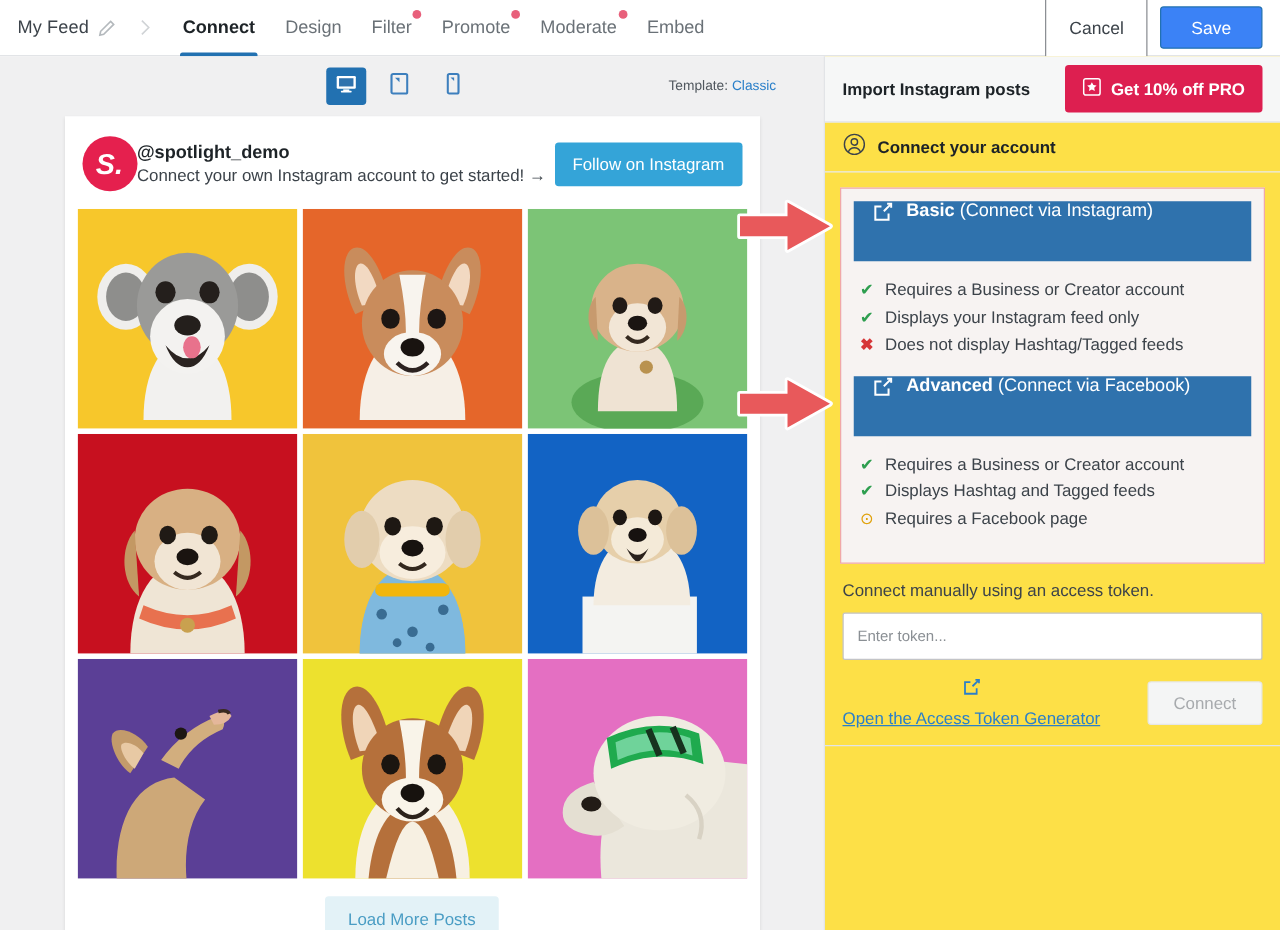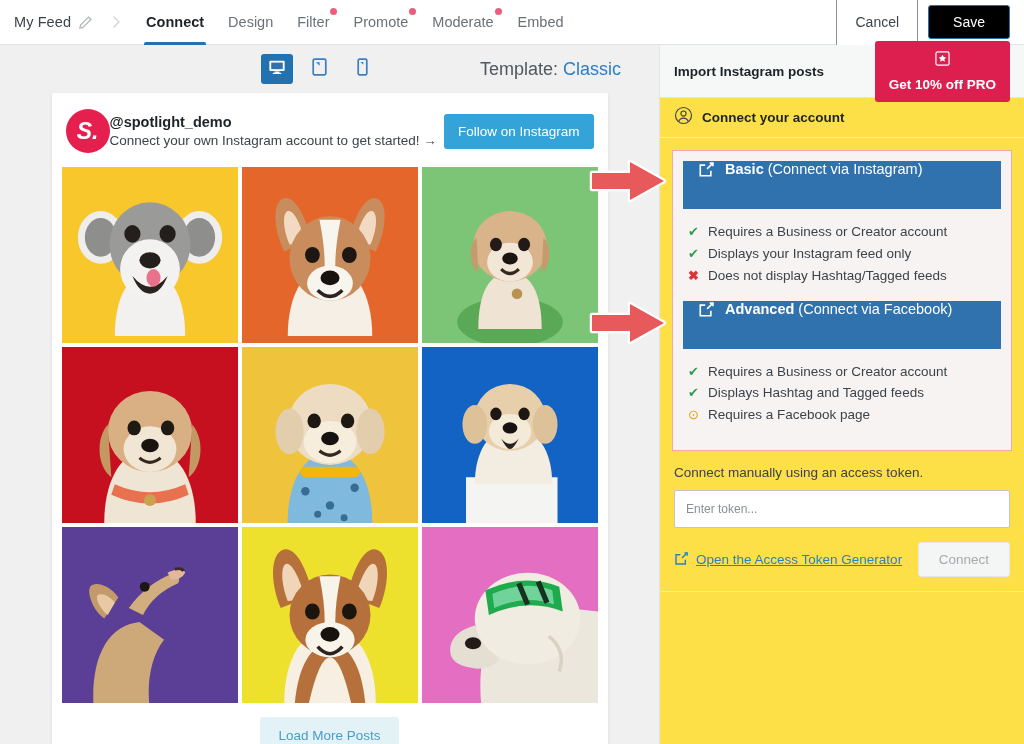--- a/index.html
+++ b/index.html
@@ -39,21 +39,21 @@
     width: 7px; height: 7px; border-radius: 50%; background: #e8607b;
   }
 
   .topbar-actions { margin-left: auto; display: flex; align-items: center; gap: 10px; padding-right: 14px; }
   .btn-cancel {
     border: 1px solid #8c8f94; background: #fff; color: #3c434a;
     font-size: 14px; padding: 24px 18px; border-radius: 3px; cursor: pointer;
     font-family: inherit;
   }
   .btn-save {
-    border: 1px solid #2271b1; background: #000000; color: #fff;
+    border: 1px solid #2271b1; background: #3b82f6; color: #fff;
     font-size: 14px; padding: 8px 24px; border-radius: 3px; cursor: pointer;
     font-family: inherit;
   }
 
   
   .preview-col {
     position: absolute; left: 0; top: 45px; width: 660px; height: 699px;
     background: #f0f0f1; border-right: 1px solid #e2e4e7; overflow: hidden;
   }
   .preview-toolbar {
@@ -62,21 +62,21 @@
   }
   .device-group { display: flex; align-items: center; gap: 11px; margin: 0 auto; }
   .device-btn {
     width: 32px; height: 30px; border-radius: 3px; cursor: pointer;
     display: flex; align-items: center; justify-content: center;
     background: transparent;
   }
   .device-btn.active { background: #2271b1; }
   .template-label {
     position: absolute; right: 38px; top: 50%; transform: translateY(-50%);
-    font-size: 18px; color: #50575e; white-space: nowrap;
+    font-size: 11px; color: #50575e; white-space: nowrap;
   }
   .template-label .tpl-value { color: #2a7fc9; }
 
   .feed-card {
     margin: 0 auto; width: 556px; background: #fff;
     box-shadow: 0 1px 3px rgba(0,0,0,.10);
   }
   .feed-header { display: flex; align-items: center; padding: 16px 14px 10px 14px; }
   .avatar {
     width: 44px; height: 44px; border-radius: 50%; background: #e5204e;
@@ -111,21 +111,21 @@
     background: #fde047;
   }
   .rp-header {
     height: 53px; background: #f6f7f7; border-bottom: 1px solid #e2e4e7;
     display: flex; align-items: center; padding: 0 14px;
   }
   .rp-title { font-size: 13.5px; font-weight: bold; color: #1d2327; }
   .btn-pro {
     margin-left: auto; background: #dd1f50; color: #fff; border: none;
     font-size: 13.5px; font-weight: bold; padding: 10px 14px; border-radius: 3px;
-    cursor: pointer; display: flex; align-items: center; gap: 8px; font-family: inherit; flex-direction: column;
+    cursor: pointer; display: flex; align-items: center; gap: 8px; font-family: inherit;
   }
 
   .rp-section-head {
     height: 40px; display: flex; align-items: center; gap: 9px;
     padding: 0 14px; border-bottom: 1px solid #e9eaec;
   }
   .rp-section-head .sh-label { font-size: 13.5px; font-weight: bold; color: #1d2327; }
 
   .connect-box {
     margin: 12px 12px 0 12px; border: 1px solid #f0a8a8;
@@ -152,21 +152,21 @@
   .token-label { font-size: 13.5px; color: #3c434a; }
   .token-input {
     margin-top: 10px; width: 100%; height: 38px; border: 1px solid #c3c4c7;
     border-radius: 2px; padding: 0 11px; font-size: 12px; color: #3c434a;
     font-family: inherit; background: #fff;
   }
   .token-input::placeholder { color: #8a8f94; }
   .token-row { display: flex; align-items: center; margin-top: 14px; }
   .token-link {
     display: flex; align-items: center; gap: 7px; color: #2a7fc9;
-    font-size: 13.5px; text-decoration: underline; cursor: pointer;
+    font-size: 13.5px; text-decoration: underline; cursor: pointer; flex-direction: column;
   }
   .btn-connect {
     margin-left: auto; background: #f4f5f5; color: #a7aaad;
     border: 1px solid #e6e7e8; font-size: 13.5px; padding: 9px 20px;
     border-radius: 3px; cursor: default; font-family: inherit;
   }
 
   
   .arrow { position: absolute; width: 92px; height: 50px; pointer-events: none; }
   #arrow-basic { left: 586px; top: 156px; }

